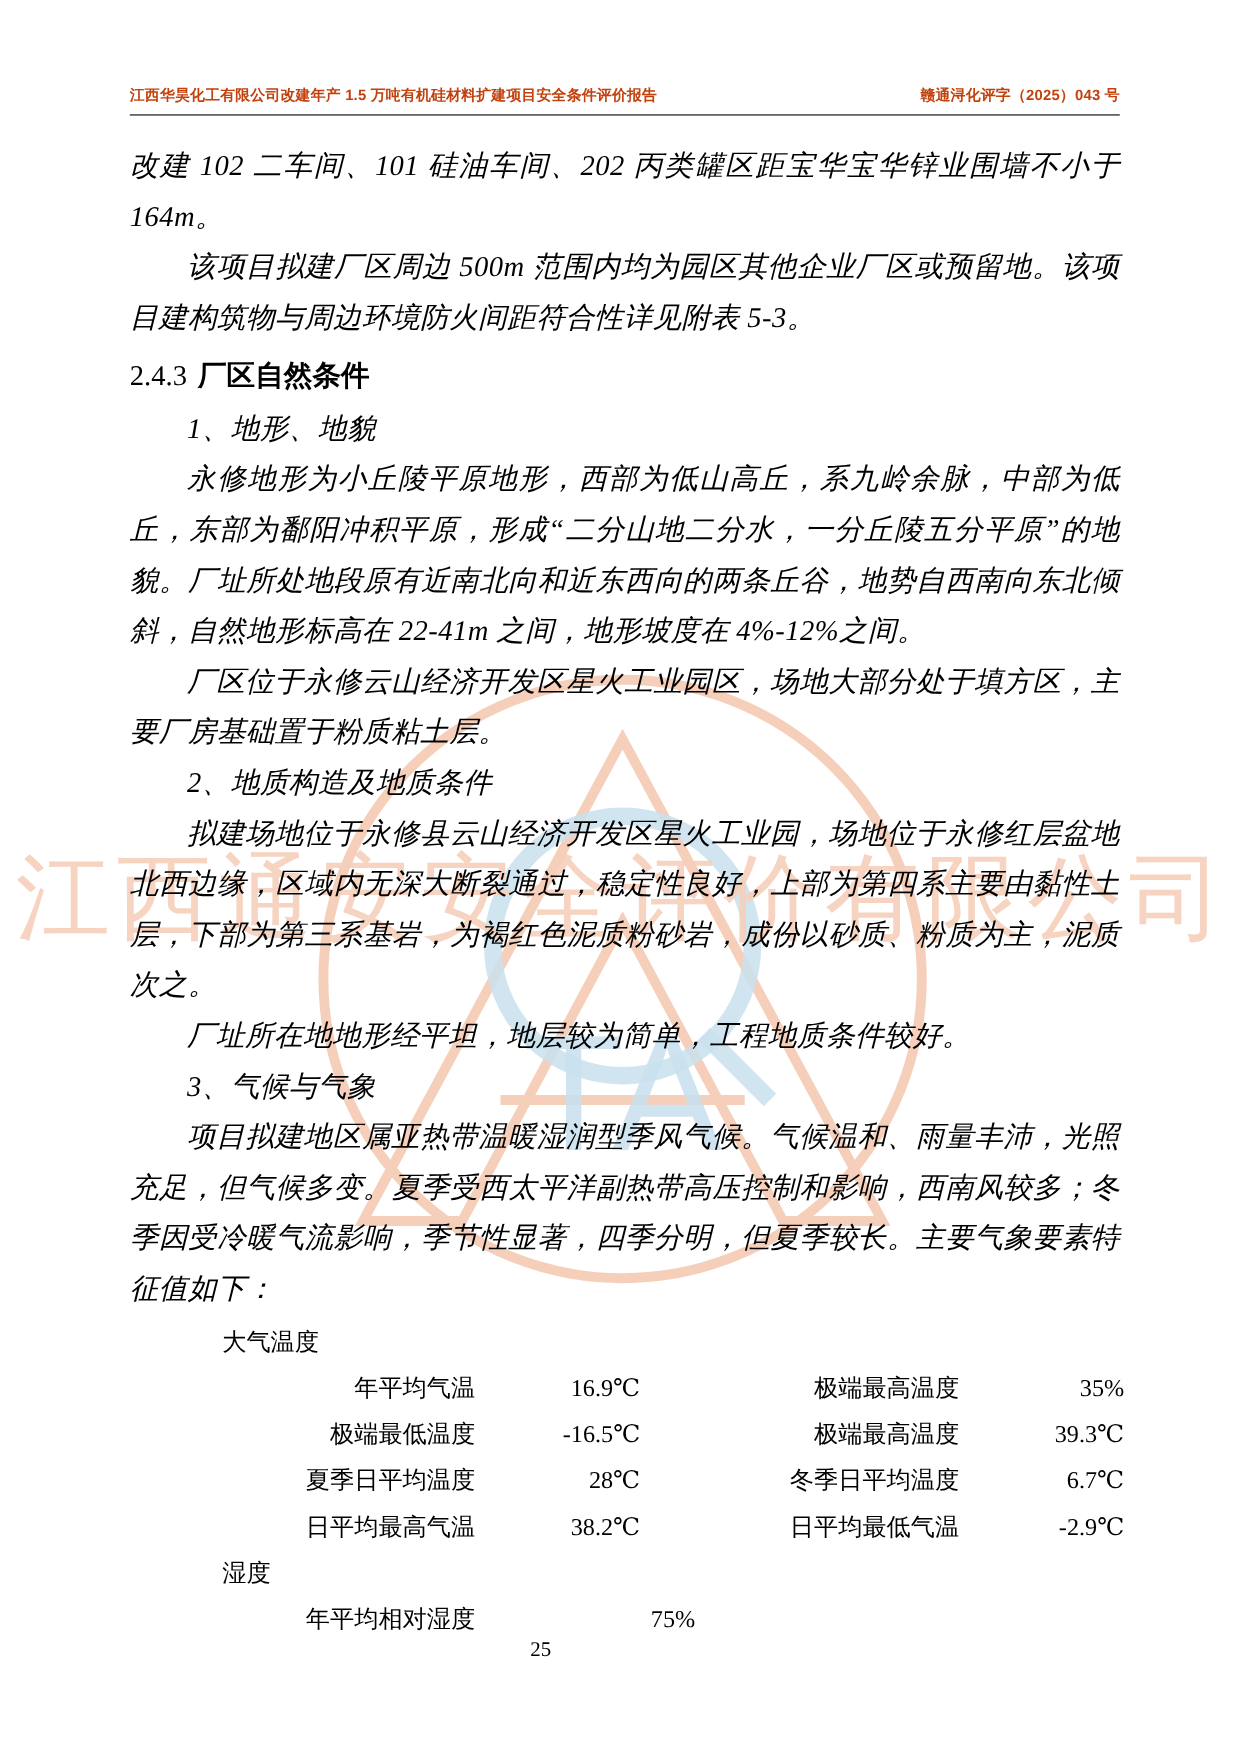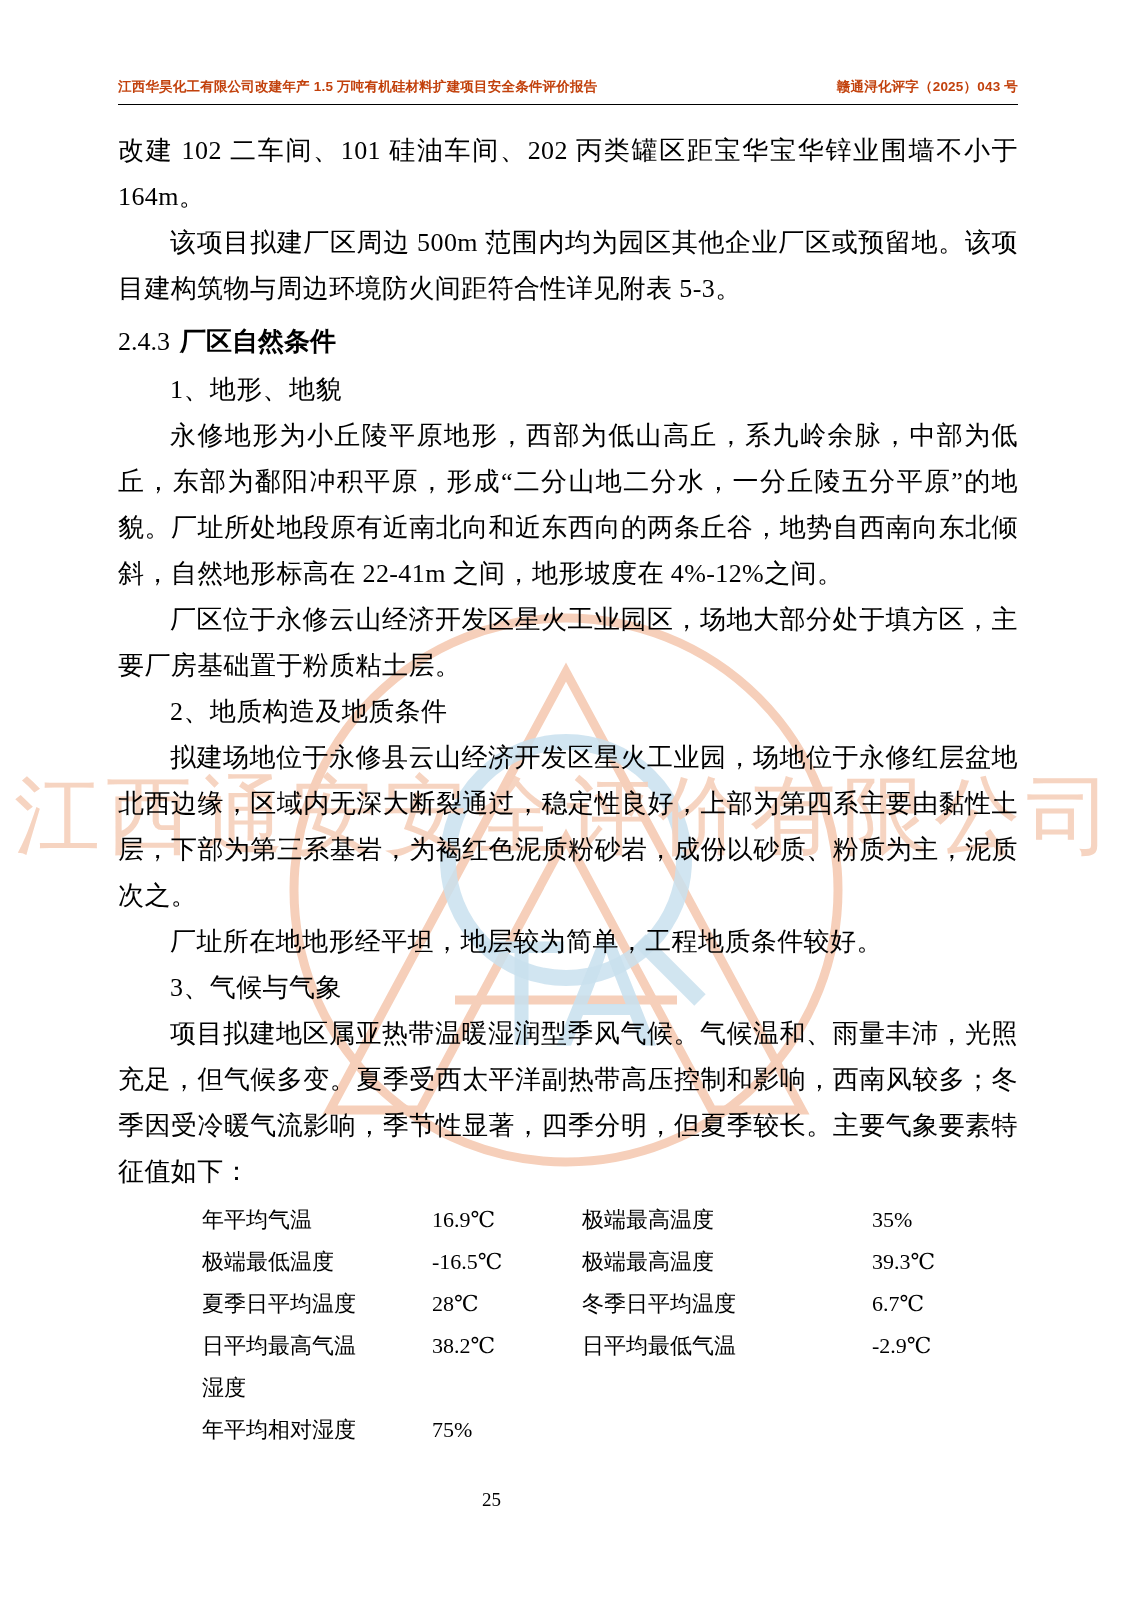--- a/index.html
+++ b/index.html
@@ -64,20 +64,21 @@
     width: 900px;
     z-index: 10;
   }
   p.para {
     margin: 0 0 0 0;
     font-size: 26px;
     line-height: 46px;
     text-align: justify;
     text-justify: inter-ideograph;
     letter-spacing: 0.4px;
+    font-style: italic;
   }
   p.indent { text-indent: 2em; }
   h3.section {
     margin: 6px 0 2px 0;
     font-size: 26px;
     line-height: 46px;
     font-weight: bold;
     font-family: "Liberation Sans", "DejaVu Sans", sans-serif;
   }
   h3.section .num {
@@ -91,20 +92,21 @@
     margin-top: 4px;
     font-size: 22px;
     line-height: 42px;
   }
   .data-title {
     padding-left: 84px;
   }
   .data-row {
     display: flex;
     padding-left: 84px;
+    text-align: right;
   }
   .cell-label-1 { width: 230px; flex: none; }
   .cell-val-1   { width: 150px; flex: none; }
   .cell-label-2 { width: 290px; flex: none; }
   .cell-val-2   { width: 150px; flex: none; }
   .cell-val-wide { width: 200px; flex: none; }
 
   
   .page-number {
     position: absolute;
@@ -160,20 +162,21 @@
     <p class="para indent">厂区位于永修云山经济开发区星火工业园区，场地大部分处于填方区，主要厂房基础置于粉质粘土层。</p>
 
     <p class="para indent">2、地质构造及地质条件</p>
     <p class="para indent">拟建场地位于永修县云山经济开发区星火工业园，场地位于永修红层盆地北西边缘，区域内无深大断裂通过，稳定性良好，上部为第四系主要由黏性土层，下部为第三系基岩，为褐红色泥质粉砂岩，成份以砂质、粉质为主，泥质次之。</p>
     <p class="para indent">厂址所在地地形经平坦，地层较为简单，工程地质条件较好。</p>
 
     <p class="para indent">3、气候与气象</p>
     <p class="para indent">项目拟建地区属亚热带温暖湿润型季风气候。气候温和、雨量丰沛，光照充足，但气候多变。夏季受西太平洋副热带高压控制和影响，西南风较多；冬季因受冷暖气流影响，季节性显著，四季分明，但夏季较长。主要气象要素特征值如下：</p>
 
     <div class="data-block">
+      <div class="data-title">大气温度</div>
 
       <div class="data-row">
         <span class="cell-label-1">年平均气温</span>
         <span class="cell-val-1">16.9℃</span>
         <span class="cell-label-2">极端最高温度</span>
         <span class="cell-val-2">35%</span>
       </div>
 
       <div class="data-row">
         <span class="cell-label-1">极端最低温度</span>

